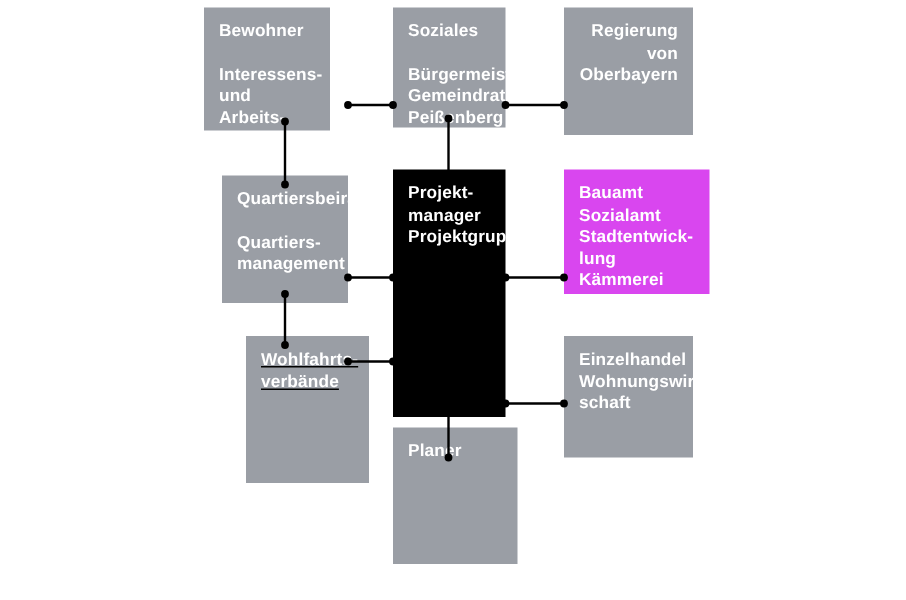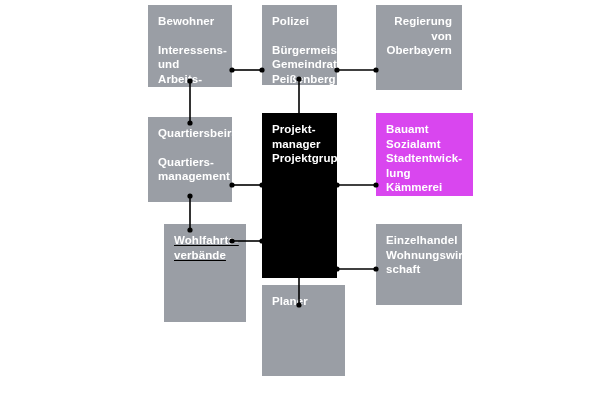--- a/index.html
+++ b/index.html
@@ -55,29 +55,29 @@
   .edge-dot {
     fill: #000000;
   }
 </style>
 </head>
 <body>
 
 <div id="stage">
 
   <div id="nodes">
-      <div class="node" style="left: 148px; top: 5px; width: 84px; height: 82px; background: rgb(154, 158, 165);">
+      <div class="node" style="left: 136px; top: 5px; width: 84px; height: 82px; background: rgb(154, 158, 165);">
         <div class="title">Bewohner</div>
         <div class="gap"></div>
         <div class="lines">Interessens-
 und Arbeits-
 gruppen</div>
       </div>
       <div class="node" style="left: 262px; top: 5px; width: 75px; height: 80px; background: rgb(154, 158, 165);">
-        <div class="title">Polizei</div>
+        <div class="title">Soziales</div>
         <div class="gap"></div>
         <div class="lines">Bürgermeisterin,
 Gemeindrat
 Peißenberg</div>
       </div>
       <div class="node" style="left: 376px; top: 5px; width: 86px; height: 85px; background: rgb(154, 158, 165); text-align: right;">
         <div class="title">Regierung von
 Oberbayern</div>
       </div>
       <div class="node" style="left: 148px; top: 117px; width: 84px; height: 85px; background: rgb(154, 158, 165);">

